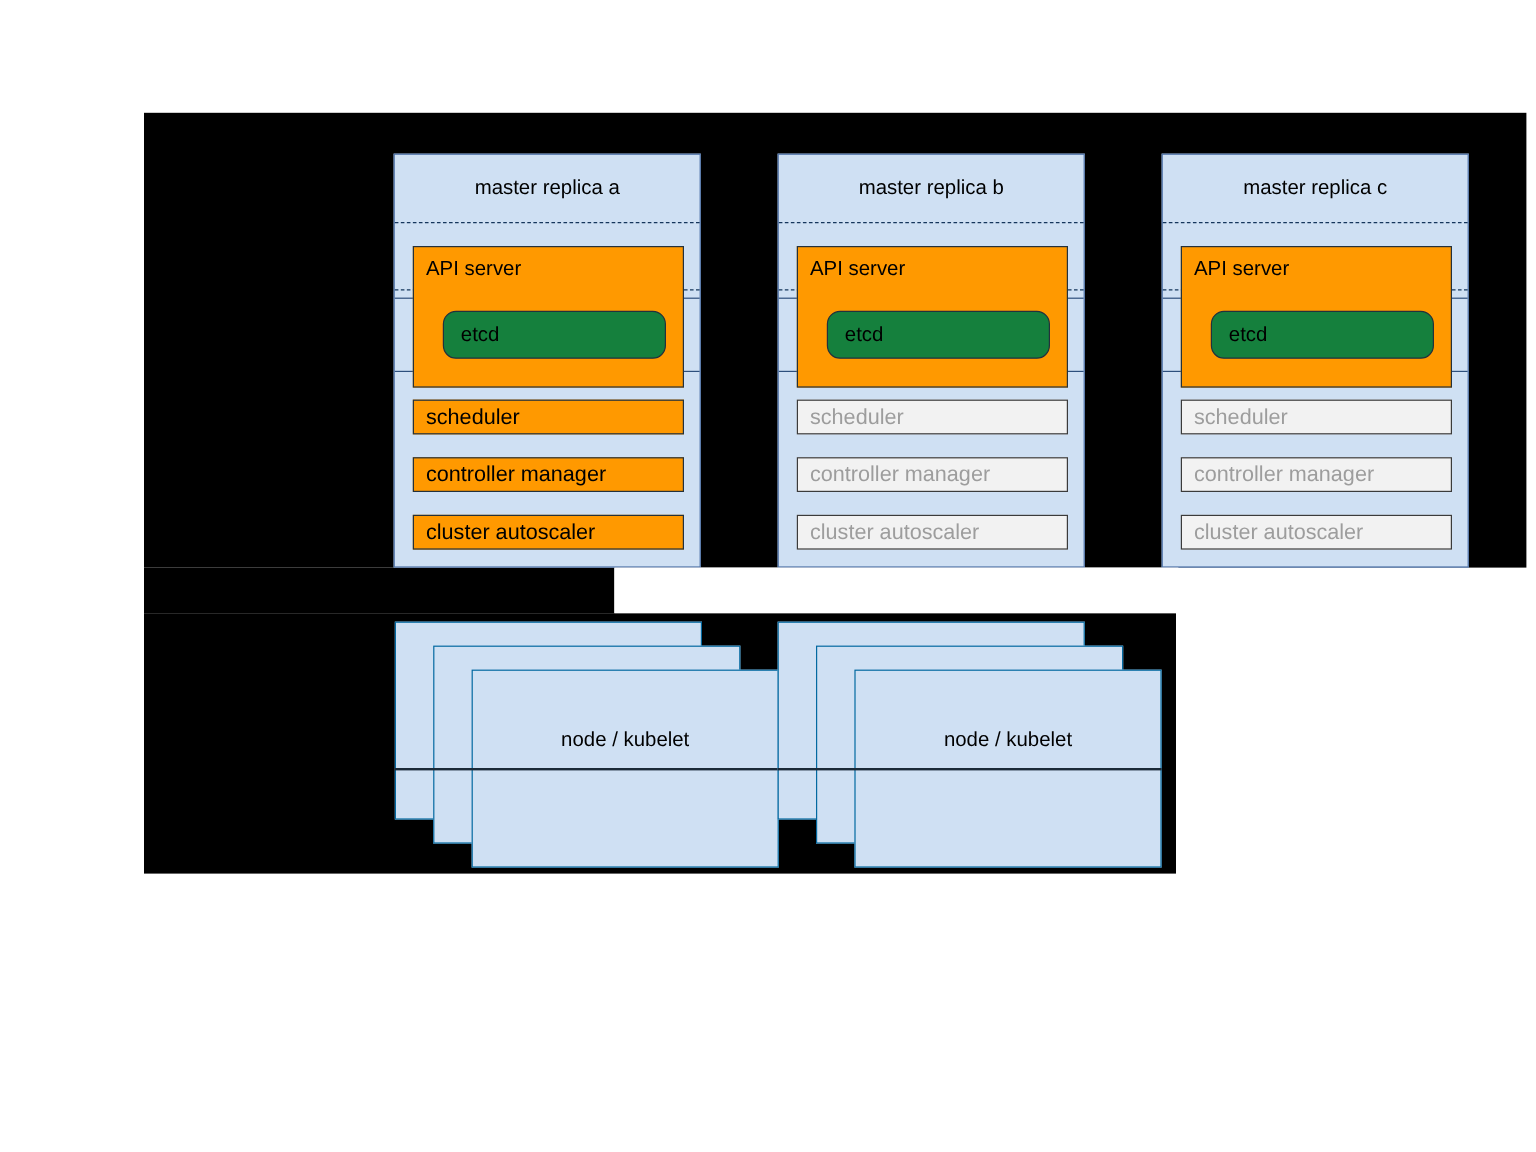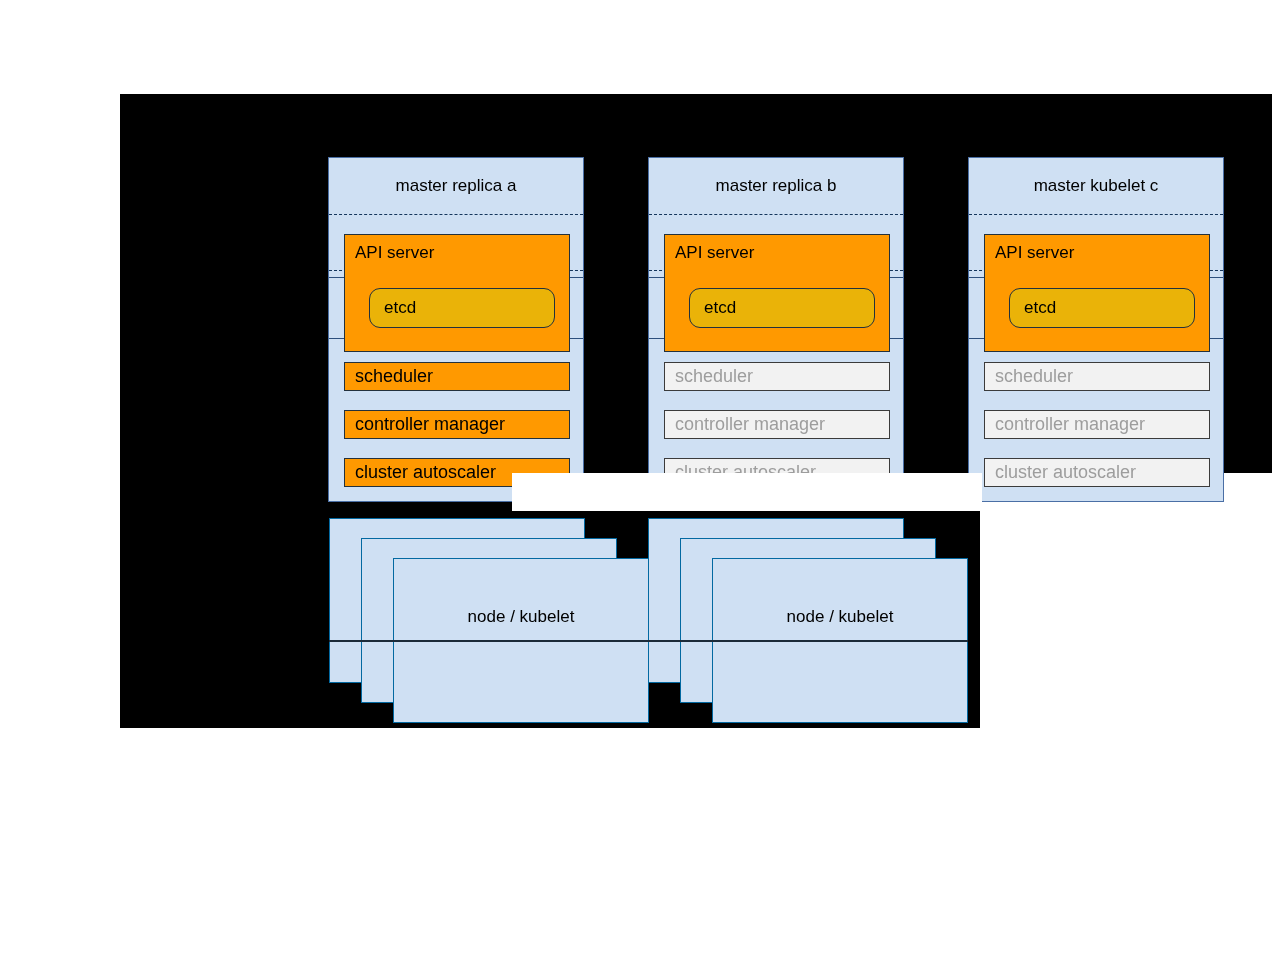--- a/index.html
+++ b/index.html
@@ -3,21 +3,21 @@
 <meta charset="utf-8">
 <style>
   html,body{margin:0;padding:0;background:#ffffff;}
   body{width:1280px;height:960px;position:relative;overflow:hidden;
        font-family:"Liberation Sans","DejaVu Sans",sans-serif;}
 
   
   .plate{position:absolute;background:#000000;}
 
   
-  .box{position:absolute;box-sizing:border-box;margin-top:29px;}
+  .box{position:absolute;box-sizing:border-box;}
 
   .replica{
     background:#cfe0f3;
     border:1px solid #4a6fa5;
   }
   .replica-title{
     position:absolute;left:0;right:0;top:0;height:56px;
     display:flex;align-items:center;justify-content:center;
     font-size:17px;color:#000;
   }
@@ -46,21 +46,21 @@
   .apiserver{
     background:#ff9900;border:1px solid #23313c;
     position:absolute;box-sizing:border-box;text-decoration:underline;
   }
   .apiserver-label{
     position:absolute;left:10px;top:8px;font-size:17px;color:#000;
   }
 
   .etcd{
     position:absolute;box-sizing:border-box;
-    background:#eab308;border:1px solid #23313c;
+    background:#15803d;border:1px solid #23313c;
     border-radius:11px;
     display:flex;align-items:center;padding-left:14px;
     font-size:17px;color:#000;
   }
 
   
   .nodecard{
     position:absolute;box-sizing:border-box;
     background:#cfe0f3;border:1px solid #0369a1;
   }
@@ -108,21 +108,21 @@
     <span class="apiserver-label">API server</span>
     <div class="etcd" style="left:24px;top:53px;width:186px;height:40px;">etcd</div>
   </div>
 
   <div class="comp inactive" style="left:15px;top:204px;width:226px;height:29px;">scheduler</div>
   <div class="comp inactive" style="left:15px;top:252px;width:226px;height:29px;">controller manager</div>
   <div class="comp inactive" style="left:15px;top:300px;width:226px;height:29px;">cluster autoscaler</div>
 </div>
 
 <div class="box replica" style="left:968px;top:128px;width:256px;height:345px;">
-  <div class="replica-title">master kubelet c</div>
+  <div class="replica-title">master replica c</div>
   <div class="hsep-dash" style="top:56px;"></div>
   <div class="hsep-dash" style="top:112px;"></div>
   <div class="hsep-solid" style="top:119px;"></div>
   <div class="hsep-solid" style="top:180px;"></div>
 
   <div class="apiserver" style="left:15px;top:76px;width:226px;height:118px;">
     <span class="apiserver-label">API server</span>
     <div class="etcd" style="left:24px;top:53px;width:186px;height:40px;">etcd</div>
   </div>
 

